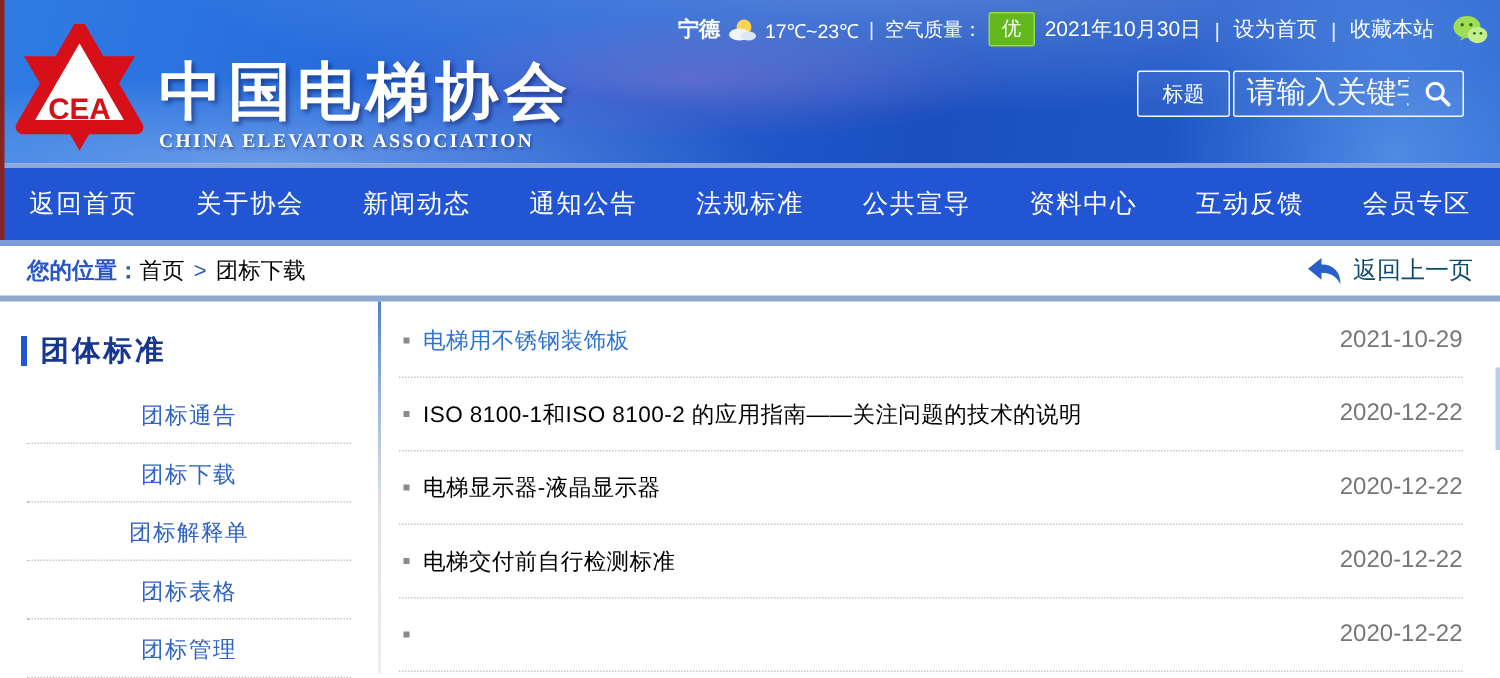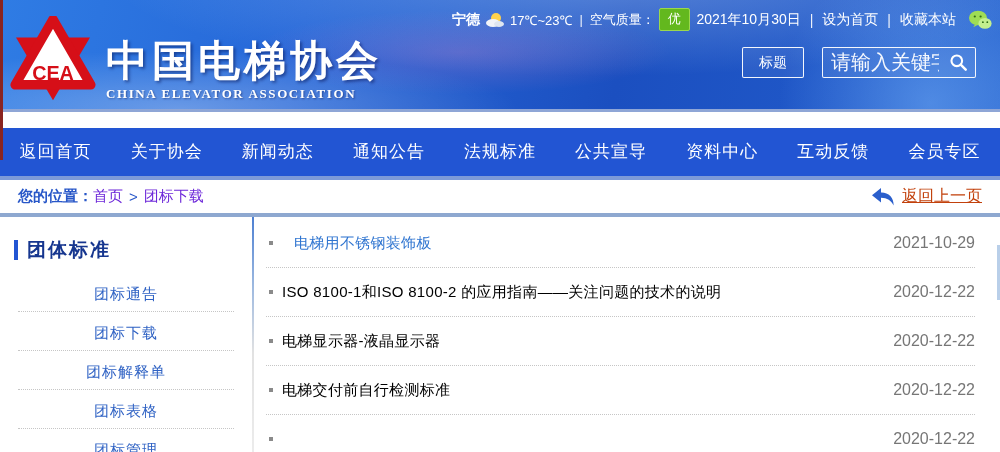--- a/index.html
+++ b/index.html
@@ -32,64 +32,64 @@
   .topbar .city { font-weight:bold; font-size:14px;font-family:Liberation Mono, monospace; }
   .topbar .sun-icon { margin:0 4px; }
   .topbar .pipe { margin:0 7px; opacity:.9; }
   .air-badge { display:inline-block; margin-left:4px; padding:1px 8px 2px; background:#63b81e;
                border:1px solid #9bd84e; color:#fff; font-size:13px; border-radius:2px; }
   .topbar-right { margin-left:auto; display:flex; align-items:center; font-size:14px; }
   .topbar-right .pipe { margin:0 9px; }
   .topbar-right .lnk { cursor:pointer; }
   .wechat-icon { margin-left:12px; }
 
-  .search-row { position:absolute; top:47px; right:24px; display:flex; gap:18px; }
+  .search-row { position:absolute; top:47px; right:24px; display:flex; gap:2px; }
   .cat-btn { width:62px; height:31px; background:rgba(255,255,255,.06); border:1px solid rgba(255,255,255,.95);
              color:#fff; font-size:14px; border-radius:2px; cursor:pointer; font-family:inherit; }
   .search-box { width:154px; height:31px; border:1px solid rgba(255,255,255,.95); border-radius:2px;
                 display:flex; align-items:center; background:rgba(255,255,255,.06); }
   .search-input { flex:1; min-width:0; background:transparent; border:none; outline:none;
                   color:#fff; font-size:20px; padding:0 2px 0 8px; font-family:inherit; }
   .search-input::placeholder { color:#fff; opacity:.95; }
   .search-btn { width:34px; height:29px; background:transparent; border:none; cursor:pointer;
                 display:flex; align-items:center; justify-content:center; }
 
   
-  .nav { display:flex; height:48px; background:#2255d3;margin-top:16px; }
+  .nav { display:flex; height:48px; background:#2255d3; }
   .nav-item { flex:1; text-align:center; line-height:48px; color:#fff; font-size:17px;
               letter-spacing:1px; cursor:pointer; }
 
   
   .crumb { height:41px; background:#fff; border-top:4px solid #7d9ad8; border-bottom:4px solid #8ea8d0;
            display:flex; align-items:center; padding:0 18px; color:#2857c8; font-size:15px; }
   .crumb-label { font-weight:bold; }
-  .crumb a, .crumb .crumb-link { color:#6d28d9; text-decoration:none; cursor:pointer;text-align:right; }
+  .crumb a, .crumb .crumb-link { color:#000000; text-decoration:none; cursor:pointer;text-align:right; }
   .crumb-sep { margin:0 6px; color:#2857c8; }
   .back-group { margin-left:auto; display:flex; align-items:center; gap:7px; cursor:pointer;
-                color:#c2410c; font-size:16px;text-decoration:underline; }
+                color:#0c4a6e; font-size:16px; }
 
   
   .content { display:flex; height:248px; }
   .sidebar { width:252px; flex:none; padding-top:12px; }
   .side-title { display:flex; align-items:center; margin:8px 0 4px 14px; }
   .side-mark { width:4px; height:20px; background:#2255d3; margin-right:9px; }
   .side-title-text { font-size:19px; font-weight:bold; color:#16368f; letter-spacing:2px; }
   .side-items { margin-top:10px; }
   .side-item { width:86%; margin:0 auto; height:39px; line-height:42px; text-align:center;
                color:#2f62c4; font-size:15px; letter-spacing:1px; cursor:pointer;
                border-bottom:1px dotted #c6c6c6; }
   .divider { width:2px; flex:none;
              background:linear-gradient(to bottom, #4d80d2 0%, #9db9e0 28%, #e2e2e2 55%, #ededed 100%); }
 
   .main { flex:1; padding:2px 25px 0 12px; }
   .row { display:flex; align-items:center; height:49px; border-bottom:1px dotted #c6c6c6; }
   .bullet { width:4px; height:4px; background:#8a8a8a; margin:0 9px 0 3px; flex:none; }
   .row-title { font-size:15px; color:#000000; cursor:pointer; letter-spacing:.3px;
                overflow:hidden; white-space:nowrap; text-overflow:ellipsis; }
-  .row.hl .row-title { color:#2e74d0;margin-left:12px; }
+  .row.hl .row-title { color:#2e74d0; }
   .row-date { margin-left:auto; padding-left:12px; color:#767676; font-size:16px; flex:none; }
 
   .scroll-sliver { position:absolute; right:0; top:245px; width:3px; height:55px; background:#b9cfe9; }
 </style>
 </head>
 <body>
 
 <div class="page">
 
   <div class="banner">

